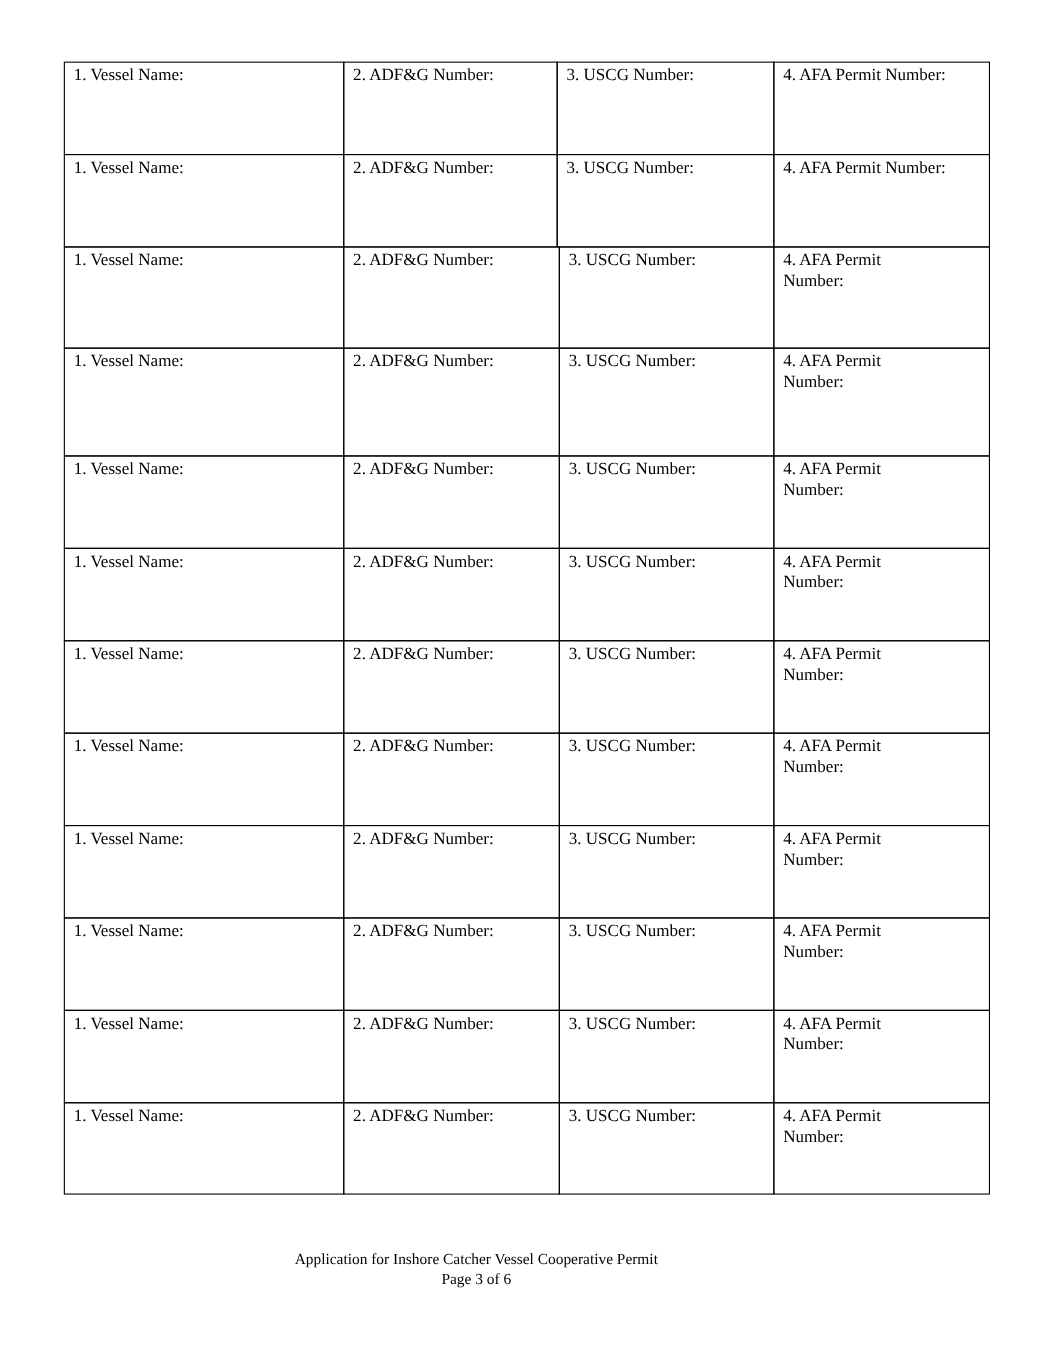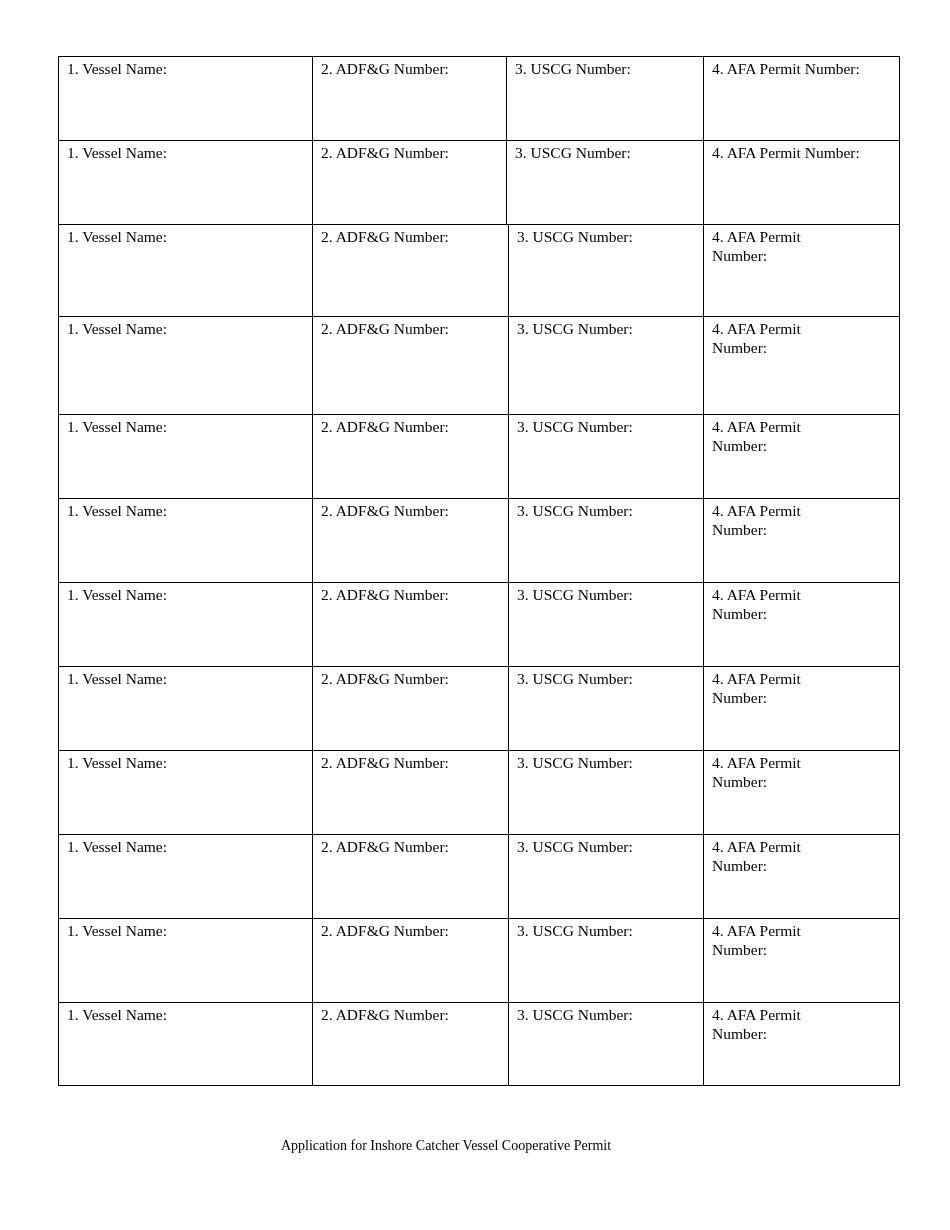--- a/index.html
+++ b/index.html
@@ -2,21 +2,21 @@
 <html><head>
 <meta charset="utf-8">
 <style>
   html, body { margin:0; padding:0; background:#ffffff; }
   body { width:950px; height:1230px; position:relative; overflow:hidden;
          font-family:"Liberation Serif", serif; color:#000; }
   .row { position:absolute; left:58px; width:841px; }
   .cell { position:absolute; top:0; bottom:0; box-sizing:border-box;
           border:1px solid #000; font-size:15.5px; line-height:19px;
           padding:2px 8px; }
-  .footer { position:absolute; left:16px; width:860px; top:1137px; text-align:center;
+  .footer { position:absolute; left:3px; width:860px; top:1137px; text-align:center;
             font-size:14px; line-height:18px; }
 </style>
 </head>
 <body>
 
 <div id="tbl">
     <div class="row" style="top: 56px; height: 85px;">
       <div class="cell" style="left: 0px; width: 255px;"><span>1. Vessel Name:</span></div>
       <div class="cell" style="left: 254px; width: 195px;"><span>2. ADF&amp;G Number:</span></div>
       <div class="cell" style="left: 448px; width: 198px;"><span>3. USCG Number:</span></div>
@@ -85,13 +85,14 @@
     <div class="row" style="top: 1002px; height: 84px;">
       <div class="cell" style="left: 0px; width: 255px;"><span>1. Vessel Name:</span></div>
       <div class="cell" style="left: 254px; width: 197px;"><span>2. ADF&amp;G Number:</span></div>
       <div class="cell" style="left: 450px; width: 196px;"><span>3. USCG Number:</span></div>
       <div class="cell" style="left: 645px; width: 197px; padding-right: 60px;"><span>4. AFA Permit Number:</span></div>
     </div>
   </div>
 
 <div class="footer">
   <div>Application for Inshore Catcher Vessel Cooperative Permit</div>
+  <div>Page 3 of 6</div>
 </div>
 
 </body></html>

